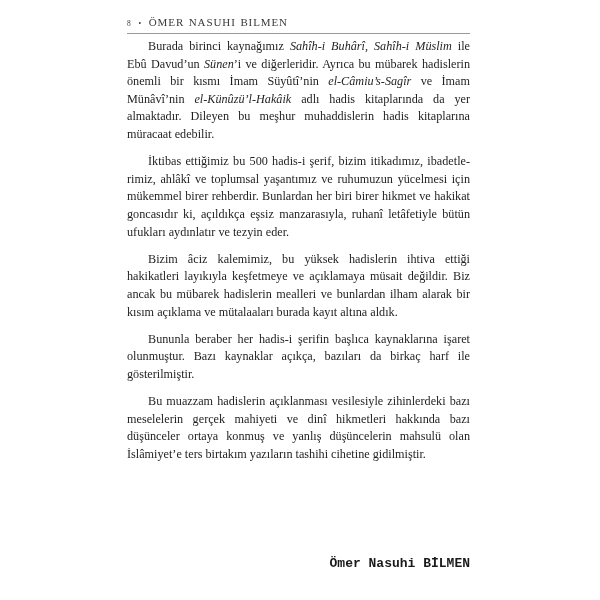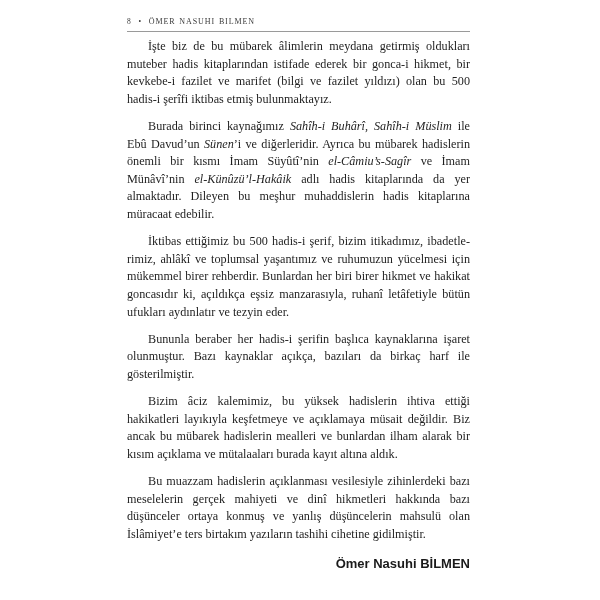--- a/index.html
+++ b/index.html
@@ -4,47 +4,46 @@
 <style>
   html, body { margin:0; padding:0; background:#ffffff; }
   body { width:600px; height:600px; position:relative; overflow:hidden; }
   .page { position:absolute; left:127px; top:0; width:343px; }
   .running-head {
     position:absolute; left:0; top:13px; width:343px;
     font-family:"Liberation Serif", serif; font-size:7.5px; letter-spacing:0.9px;
     color:#3a3a3a; padding-bottom:3px; border-bottom:1px solid #9a9a9a;
     white-space:nowrap;
   }
-  .running-head .sc { font-variant:small-caps; text-transform:lowercase; font-size:12px; }
+  .running-head .sc { font-variant:small-caps; text-transform:lowercase; font-size:15px; }
   .body {
     position:absolute; left:0; top:38px; width:343px;
     font-family:"Liberation Serif", serif; font-size:12.2px; line-height:17.6px;
     color:#1e1e1e; text-align:justify; hyphens:manual;
   }
   .body p { margin:0 0 9.6px 0; text-indent:21px; }
   .body p em { }
   .signature {
     position:absolute; right:0; top:556px;
-    font-family:Liberation Sans, sans-serif; font-size:13px; font-weight:bold;
+    font-family:Liberation Mono, monospace; font-size:13px; font-weight:bold;
     color:#1a1a1a; white-space:nowrap;
   }
 </style>
 </head>
 <body>
 
 <div class="page">
   <div class="running-head">
     <span style="margin-right: 4px;">8</span>
     <span style="margin-right: 4px;">•</span>
     <span class="sc">Ömer Nasuhi Bilmen</span>
   </div>
 
   <div class="body" id="body-text">
-      <p><span>İşte biz de bu mübarek âlimlerin meydana getirmiş oldukları mute­ber hadis kitaplarından istifade ederek bir gonca-i hikmet, bir kevkebe-i fazilet ve marifet (bilgi ve fazilet yıldızı) olan bu 500 hadis-i şerîfi iktibas etmiş bulunmaktayız.</span></p>
       <p><span>Burada birinci kaynağımız </span><em>Sahîh-i Buhârî, Sahîh-i Müslim</em><span> ile Ebû Davud’un </span><em>Sünen</em><span>’i ve diğerleridir. Ayrıca bu mübarek hadislerin önem­li bir kısmı İmam Süyûtî’nin </span><em>el-Câmiu’s-Sagîr</em><span> ve İmam Münâvî’nin </span><em>el-Künûzü’l-Hakâik</em><span> adlı hadis kitaplarında da yer almaktadır. Dileyen bu meşhur muhaddislerin hadis kitaplarına müracaat edebilir.</span></p>
       <p><span>İktibas ettiğimiz bu 500 hadis-i şerif, bizim itikadımız, ibadetle­rimiz, ahlâkî ve toplumsal yaşantımız ve ruhumuzun yücelmesi için mükemmel birer rehberdir. Bunlardan her biri birer hikmet ve haki­kat goncasıdır ki, açıldıkça eşsiz manzarasıyla, ruhanî letâfetiyle bütün ufukları aydınlatır ve tezyin eder.</span></p>
+      <p><span>Bizim âciz kalemimiz, bu yüksek hadislerin ihtiva ettiği hakikatleri layıkıyla keşfetmeye ve açıklamaya müsait değildir. Biz ancak bu müba­rek hadislerin mealleri ve bunlardan ilham alarak bir kısım açıklama ve mütalaaları burada kayıt altına aldık.</span></p>
       <p><span>Bununla beraber her hadis-i şerifin başlıca kaynaklarına işaret olun­muştur. Bazı kaynaklar açıkça, bazıları da birkaç harf ile gösterilmiştir.</span></p>
-      <p><span>Bizim âciz kalemimiz, bu yüksek hadislerin ihtiva ettiği hakikatleri layıkıyla keşfetmeye ve açıklamaya müsait değildir. Biz ancak bu müba­rek hadislerin mealleri ve bunlardan ilham alarak bir kısım açıklama ve mütalaaları burada kayıt altına aldık.</span></p>
       <p><span>Bu muazzam hadislerin açıklanması vesilesiyle zihinlerdeki bazı meselelerin gerçek mahiyeti ve dinî hikmetleri hakkında bazı düşünce­ler ortaya konmuş ve yanlış düşüncelerin mahsulü olan İslâmiyet’e ters birtakım yazıların tashihi cihetine gidilmiştir.</span></p>
     </div>
 
   <div class="signature">Ömer Nasuhi BİLMEN</div>
 </div>
 
 </body></html>

